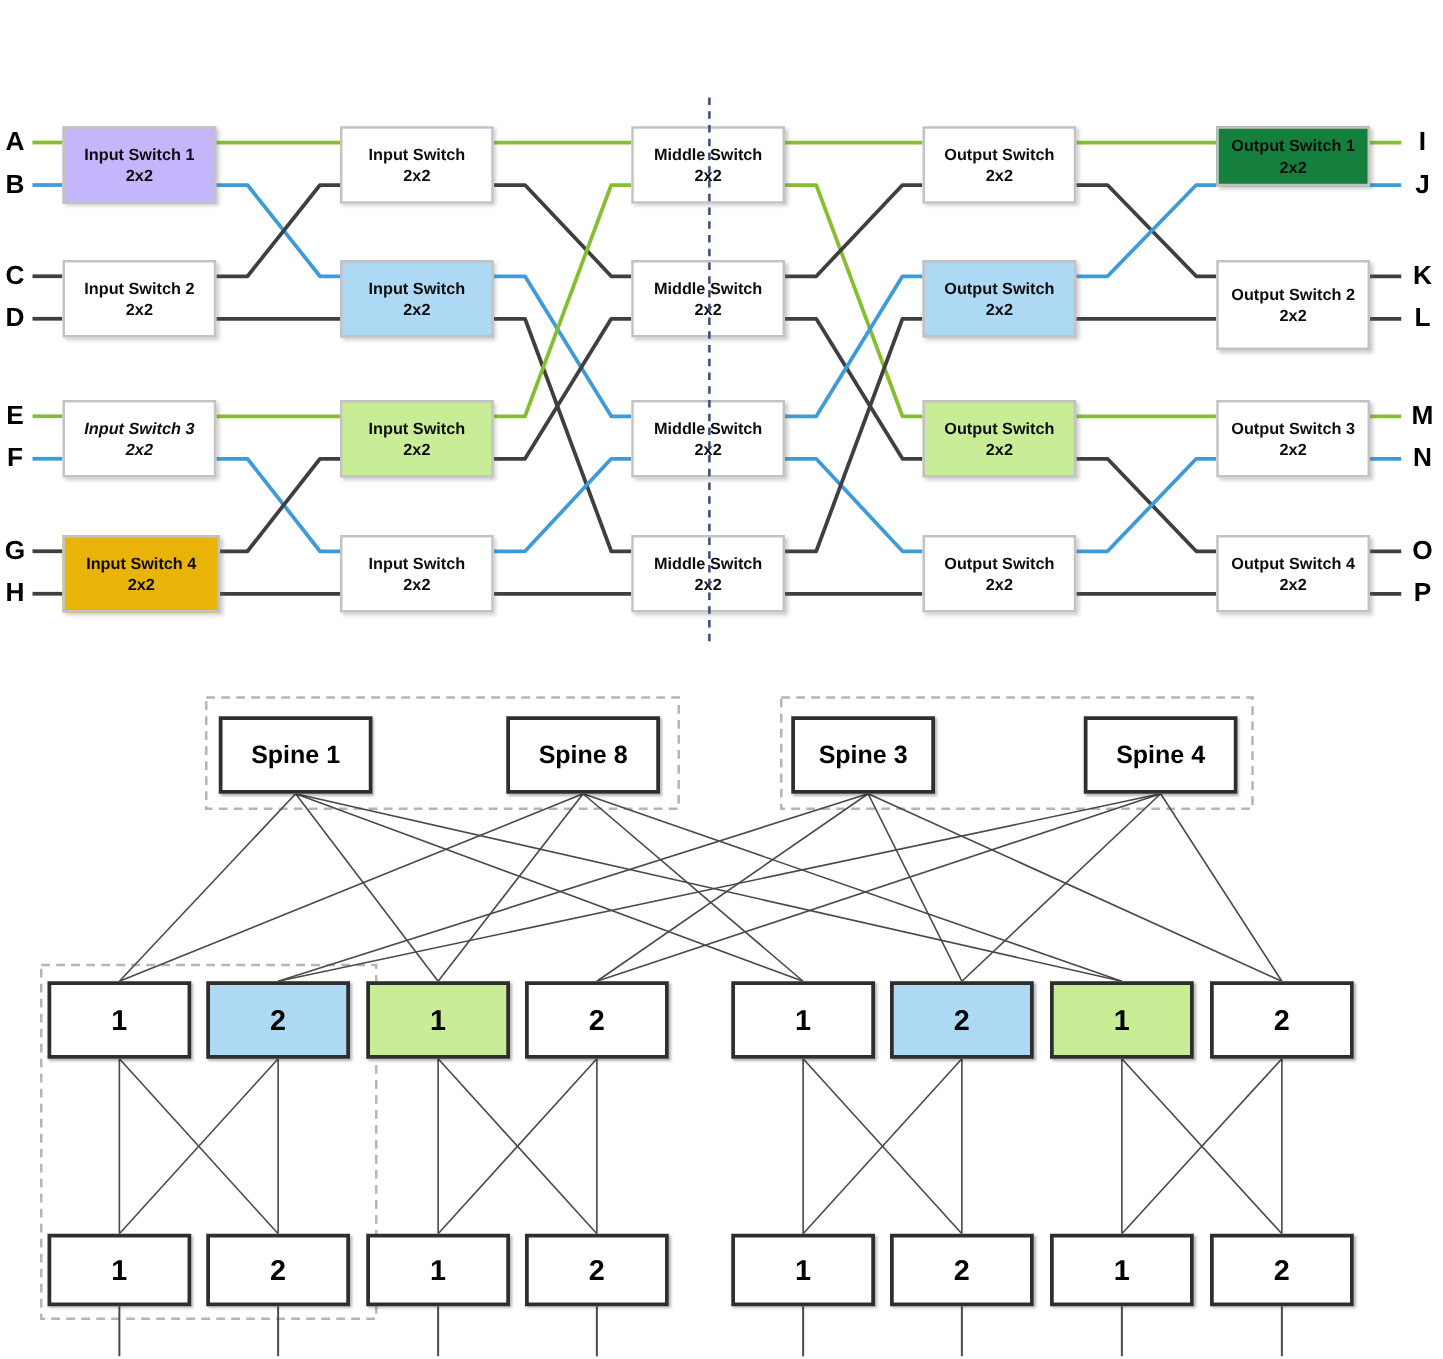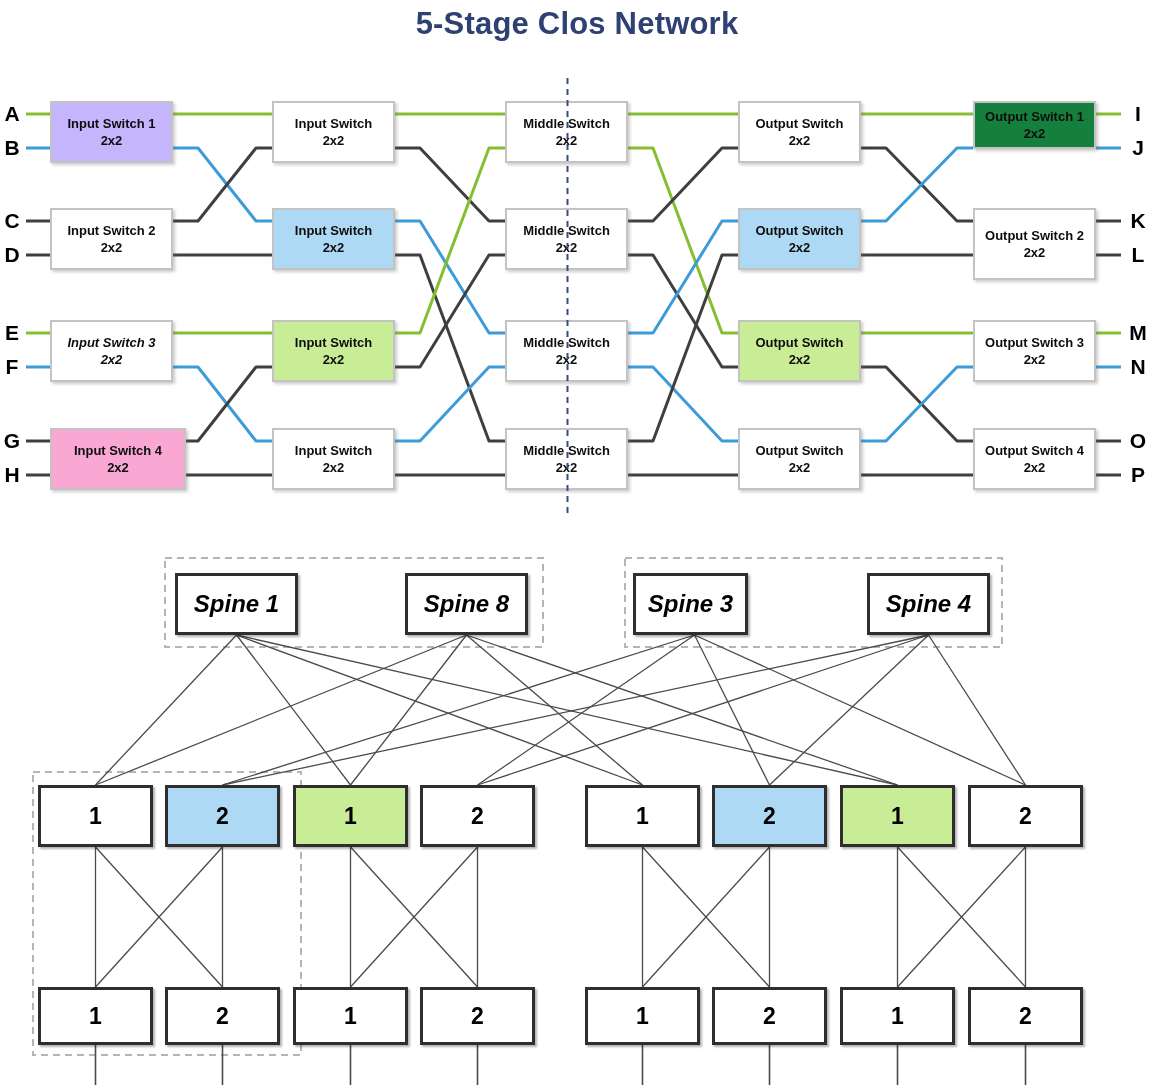--- a/index.html
+++ b/index.html
@@ -12,28 +12,27 @@
   #overlay-layer{z-index:3;pointer-events:none;}
   .sw{position:absolute;z-index:1;display:flex;flex-direction:column;align-items:center;
     justify-content:center;background:#fff;border:2px solid #C3C3C3;box-sizing:border-box;
     font-weight:bold;font-size:13px;line-height:1.32;color:#0d0d0d;text-align:center;
     box-shadow:2px 2px 3px rgba(110,110,110,.35);}
   .port-label{position:absolute;z-index:2;font-weight:bold;font-size:21px;color:#000;
     text-align:center;line-height:26px;}
   .bigbox{position:absolute;z-index:1;display:flex;align-items:center;justify-content:center;
     background:#fff;border:3px solid #2E2E2E;box-sizing:border-box;font-weight:bold;color:#000;
     box-shadow:1.5px 1.5px 2px rgba(0,0,0,.3);text-align:center;}
-  .spine-box{font-size:24px;font-style:italic;}
+  .spine-box{font-size:20px;}
   .leaf-box,.tor-box{font-size:23px;}
 </style>
 </head>
 <body>
 
 <div id="canvas">
-  <div id="page-title" style="color: rgb(46, 65, 114);">5-Stage Clos Network</div>
   <svg id="wire-layer" class="layer" width="1154" height="1087">
       <polyline points="173,114 272,114" fill="none" stroke="#86BE32" stroke-width="3" stroke-linejoin="round"></polyline>
       <polyline points="173,148 198,148 256,221 272,221" fill="none" stroke="#3D9BD9" stroke-width="3" stroke-linejoin="round"></polyline>
       <polyline points="173,221 198,221 256,148 272,148" fill="none" stroke="#3F3F3F" stroke-width="3" stroke-linejoin="round"></polyline>
       <polyline points="173,255 272,255" fill="none" stroke="#3F3F3F" stroke-width="3" stroke-linejoin="round"></polyline>
       <polyline points="173,333 272,333" fill="none" stroke="#86BE32" stroke-width="3" stroke-linejoin="round"></polyline>
       <polyline points="173,367 198,367 256,441 272,441" fill="none" stroke="#3D9BD9" stroke-width="3" stroke-linejoin="round"></polyline>
       <polyline points="173,441 198,441 256,367 272,367" fill="none" stroke="#3F3F3F" stroke-width="3" stroke-linejoin="round"></polyline>
       <polyline points="173,475 272,475" fill="none" stroke="#3F3F3F" stroke-width="3" stroke-linejoin="round"></polyline>
       <polyline points="395,114 505,114" fill="none" stroke="#86BE32" stroke-width="3" stroke-linejoin="round"></polyline>
@@ -142,21 +141,21 @@
         <div>2x2</div>
       </div>
       <div class="sw" style="left: 50px; top: 208px; width: 123px; height: 62px; background: rgb(255, 255, 255);">
         <div>Input Switch 2</div>
         <div>2x2</div>
       </div>
       <div class="sw" style="left: 50px; top: 320px; width: 123px; height: 62px; background: rgb(255, 255, 255); font-style: italic;">
         <div>Input Switch 3</div>
         <div>2x2</div>
       </div>
-      <div class="sw" style="left: 50px; top: 428px; width: 136px; height: 62px; background: #f9a8d4;">
+      <div class="sw" style="left: 50px; top: 428px; width: 126px; height: 62px; background: #eab308;">
         <div>Input Switch 4</div>
         <div>2x2</div>
       </div>
       <div class="sw" style="left: 272px; top: 101px; width: 123px; height: 62px; background: rgb(255, 255, 255);">
         <div>Input Switch</div>
         <div>2x2</div>
       </div>
       <div class="sw" style="left: 272px; top: 208px; width: 123px; height: 62px; background: rgb(174, 217, 244);">
         <div>Input Switch</div>
         <div>2x2</div>

